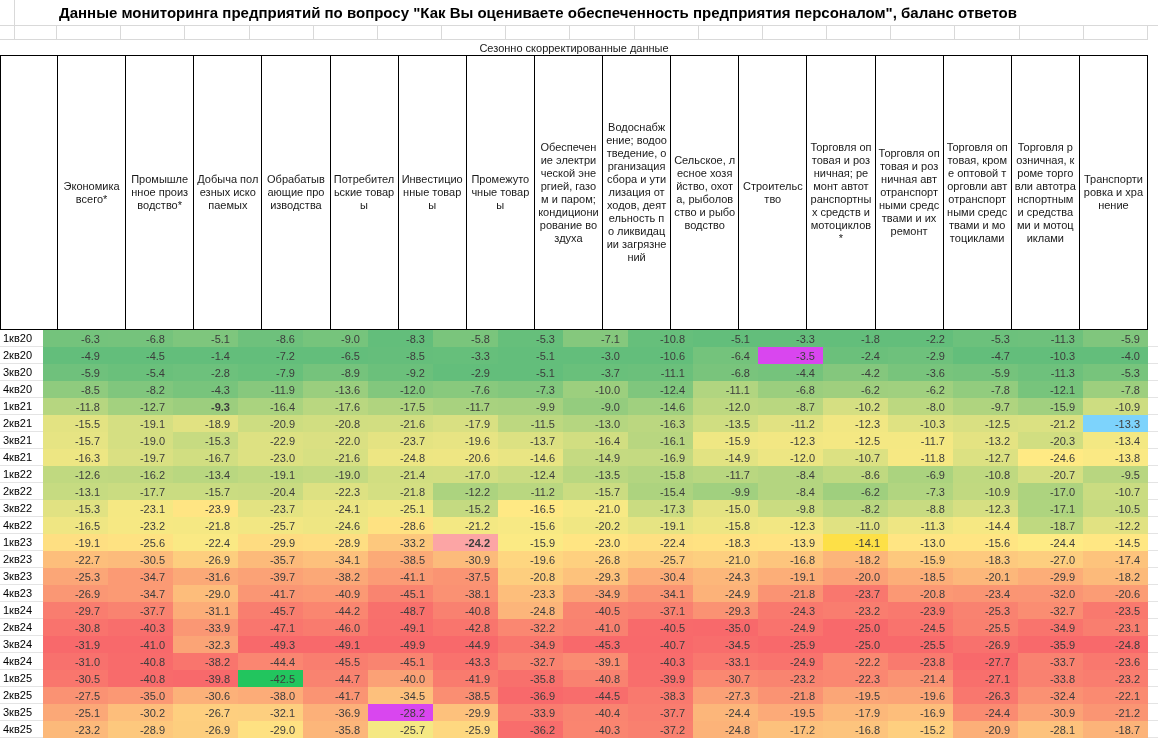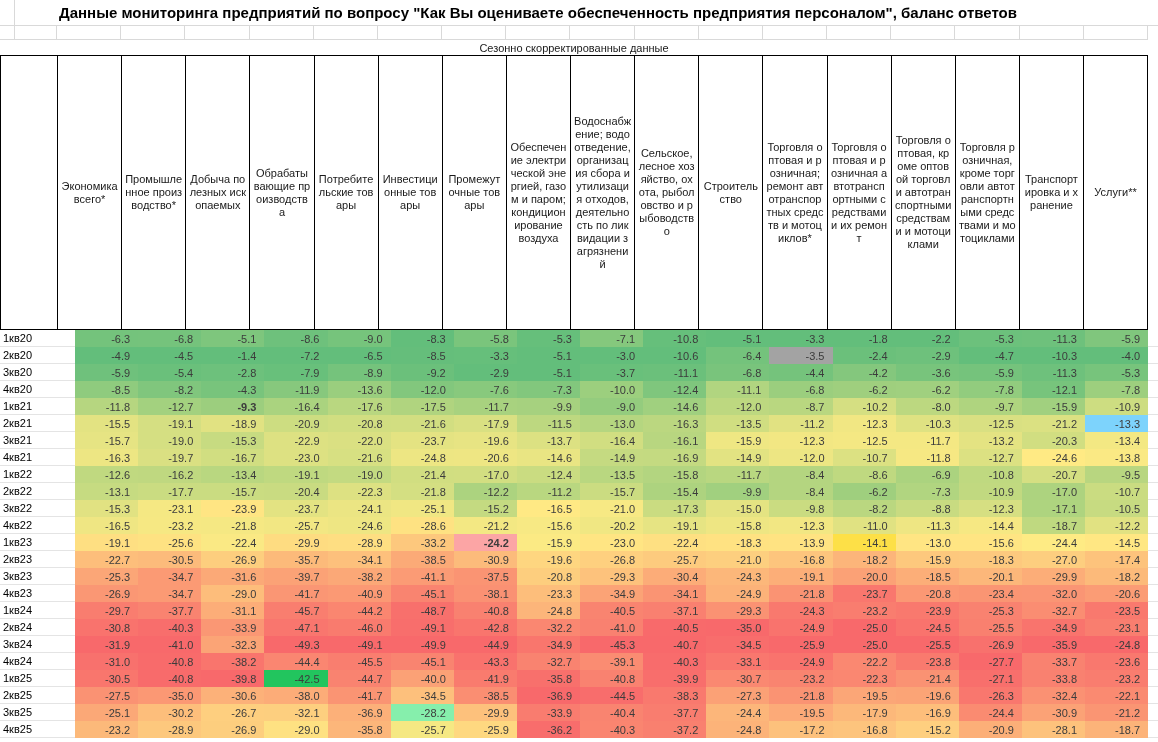--- a/index.html
+++ b/index.html
@@ -22,21 +22,21 @@
 
   .header-row{display:flex;width:1148px;height:275px;box-sizing:border-box;
               border:1px solid #000;}
   .hcell{border-right:1px solid #000;box-sizing:border-box;display:flex;align-items:center;justify-content:center;
          text-align:center;font-size:11px;line-height:13px;padding:2px 3px;word-break:break-all;color:#1a1a1a;background:#fff;}
   .hcell:last-child{border-right:none;}
   .hlabel{width:57px;flex:0 0 auto;}
   .hdata{flex:1 1 0;}
 
   .data-row{display:flex;width:1148px;height:17px;box-sizing:border-box;}
-  .rlabel{width:75px;flex:0 0 auto;font-size:11px;display:flex;align-items:center;
+  .rlabel{width:43px;flex:0 0 auto;font-size:11px;display:flex;align-items:center;
           padding-left:3px;box-sizing:border-box;border-bottom:1px solid #e4e4e4;background:#fff;}
   .dcell{flex:1 1 0;font-size:11px;display:flex;align-items:center;justify-content:flex-end;
          padding-right:8px;box-sizing:border-box;color:#3c3c3c;}
 
   .right-strip{position:absolute;left:1148px;top:330px;width:10px;height:412px;
     background:repeating-linear-gradient(to bottom,transparent 0,transparent 16px,#e4e4e4 16px,#e4e4e4 17px);}
 </style>
 </head>
 <body>
 
@@ -84,21 +84,20 @@
       <div class="hcell hdata">Промежуточные товары</div>
       <div class="hcell hdata">Обеспечение электрической энергией, газом и паром; кондиционирование воздуха</div>
       <div class="hcell hdata">Водоснабжение; водоотведение, организация сбора и утилизация отходов, деятельность по ликвидации загрязнений</div>
       <div class="hcell hdata">Сельское, лесное хозяйство, охота, рыболовство и рыбоводство</div>
       <div class="hcell hdata">Строительство</div>
       <div class="hcell hdata">Торговля оптовая и розничная; ремонт автотранспортных средств и мотоциклов*</div>
       <div class="hcell hdata">Торговля оптовая и розничная автотранспортными средствами и их ремонт</div>
       <div class="hcell hdata">Торговля оптовая, кроме оптовой торговли автотранспортными средствами и мотоциклами</div>
       <div class="hcell hdata">Торговля розничная, кроме торговли автотранспортными средствами и мотоциклами</div>
       <div class="hcell hdata">Транспортировка и хранение</div>
-      <div class="hcell hdata">Услуги**</div>
     </div>
 
   <div id="table-body">
       <div class="data-row">
         <div class="rlabel">1кв20</div>
         <div class="dcell" style="background: rgb(116, 195, 124);">-6.3</div>
         <div class="dcell" style="background: rgb(117, 195, 124);">-6.8</div>
         <div class="dcell" style="background: rgb(126, 198, 125);">-5.1</div>
         <div class="dcell" style="background: rgb(110, 193, 124);">-8.6</div>
         <div class="dcell" style="background: rgb(118, 196, 124);">-9.0</div>
@@ -121,21 +120,21 @@
         <div class="dcell" style="background: rgb(99, 190, 123);">-4.5</div>
         <div class="dcell" style="background: rgb(99, 190, 123);">-1.4</div>
         <div class="dcell" style="background: rgb(99, 190, 123);">-7.2</div>
         <div class="dcell" style="background: rgb(99, 190, 123);">-6.5</div>
         <div class="dcell" style="background: rgb(101, 190, 123);">-8.5</div>
         <div class="dcell" style="background: rgb(102, 191, 123);">-3.3</div>
         <div class="dcell" style="background: rgb(99, 190, 123);">-5.1</div>
         <div class="dcell" style="background: rgb(99, 190, 123);">-3.0</div>
         <div class="dcell" style="background: rgb(99, 190, 123);">-10.6</div>
         <div class="dcell" style="background: rgb(116, 195, 124);">-6.4</div>
-        <div class="dcell" style="background: #a3a3a3;">-3.5</div>
+        <div class="dcell" style="background: #d946ef;">-3.5</div>
         <div class="dcell" style="background: rgb(107, 192, 123);">-2.4</div>
         <div class="dcell" style="background: rgb(110, 193, 124);">-2.9</div>
         <div class="dcell" style="background: rgb(99, 190, 123);">-4.7</div>
         <div class="dcell" style="background: rgb(99, 190, 123);">-10.3</div>
         <div class="dcell" style="background: rgb(99, 190, 123);">-4.0</div>
       </div>
       <div class="data-row">
         <div class="rlabel">3кв20</div>
         <div class="dcell" style="background: rgb(111, 193, 124);">-5.9</div>
         <div class="dcell" style="background: rgb(106, 192, 123);">-5.4</div>
@@ -535,21 +534,21 @@
         <div class="dcell" style="background: rgb(250, 145, 115);">-32.4</div>
         <div class="dcell" style="background: rgb(250, 138, 113);">-22.1</div>
       </div>
       <div class="data-row">
         <div class="rlabel">3кв25</div>
         <div class="dcell" style="background: rgb(251, 168, 119);">-25.1</div>
         <div class="dcell" style="background: rgb(253, 190, 123);">-30.2</div>
         <div class="dcell" style="background: rgb(254, 207, 127);">-26.7</div>
         <div class="dcell" style="background: rgb(253, 207, 127);">-32.1</div>
         <div class="dcell" style="background: rgb(252, 176, 121);">-36.9</div>
-        <div class="dcell" style="background: #86efac;">-28.2</div>
+        <div class="dcell" style="background: #d946ef;">-28.2</div>
         <div class="dcell" style="background: rgb(253, 193, 124);">-29.9</div>
         <div class="dcell" style="background: rgb(249, 124, 111);">-33.9</div>
         <div class="dcell" style="background: rgb(249, 132, 112);">-40.4</div>
         <div class="dcell" style="background: rgb(249, 125, 111);">-37.7</div>
         <div class="dcell" style="background: rgb(252, 182, 122);">-24.4</div>
         <div class="dcell" style="background: rgb(252, 170, 120);">-19.5</div>
         <div class="dcell" style="background: rgb(252, 184, 122);">-17.9</div>
         <div class="dcell" style="background: rgb(253, 190, 123);">-16.9</div>
         <div class="dcell" style="background: rgb(250, 139, 113);">-24.4</div>
         <div class="dcell" style="background: rgb(251, 162, 118);">-30.9</div>

